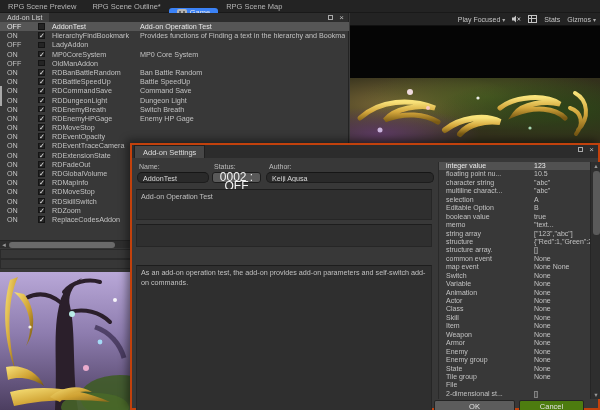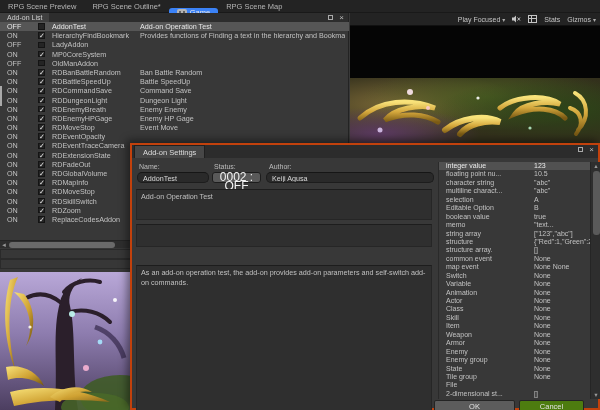--- a/index.html
+++ b/index.html
@@ -150,20 +150,21 @@
           <span class="cb"></span>
 
           <span class="nm">LadyAddon</span>
           <span class="ds"></span>
         </div>
         <div class="arow checked">
           <span class="st">ON</span>
           <span class="cb"></span>
           <span class="ck">✓</span>
           <span class="nm">MP0CoreSystem</span>
+          <span class="ds">MP0 Core System</span>
         </div>
         <div class="arow">
           <span class="st">OFF</span>
           <span class="cb"></span>
 
           <span class="nm">OldManAddon</span>
           <span class="ds"></span>
         </div>
         <div class="arow checked">
           <span class="st">ON</span>
@@ -191,35 +192,34 @@
           <span class="cb"></span>
           <span class="ck">✓</span>
           <span class="nm">RDDungeonLight</span>
           <span class="ds">Dungeon Light</span>
         </div>
         <div class="arow checked">
           <span class="st">ON</span>
           <span class="cb"></span>
           <span class="ck">✓</span>
           <span class="nm">RDEnemyBreath</span>
-          <span class="ds">Enemy Enemy</span>
+          <span class="ds">Switch Breath</span>
         </div>
         <div class="arow checked">
           <span class="st">ON</span>
           <span class="cb"></span>
           <span class="ck">✓</span>
           <span class="nm">RDEnemyHPGage</span>
           <span class="ds">Enemy HP Gage</span>
         </div>
         <div class="arow checked">
           <span class="st">ON</span>
           <span class="cb"></span>
           <span class="ck">✓</span>
           <span class="nm">RDMoveStop</span>
-          <span class="ds">Event Move</span>
         </div>
         <div class="arow checked">
           <span class="st">ON</span>
           <span class="cb"></span>
           <span class="ck">✓</span>
           <span class="nm">RDEventOpacity</span>
         </div>
         <div class="arow checked">
           <span class="st">ON</span>
           <span class="cb"></span>

